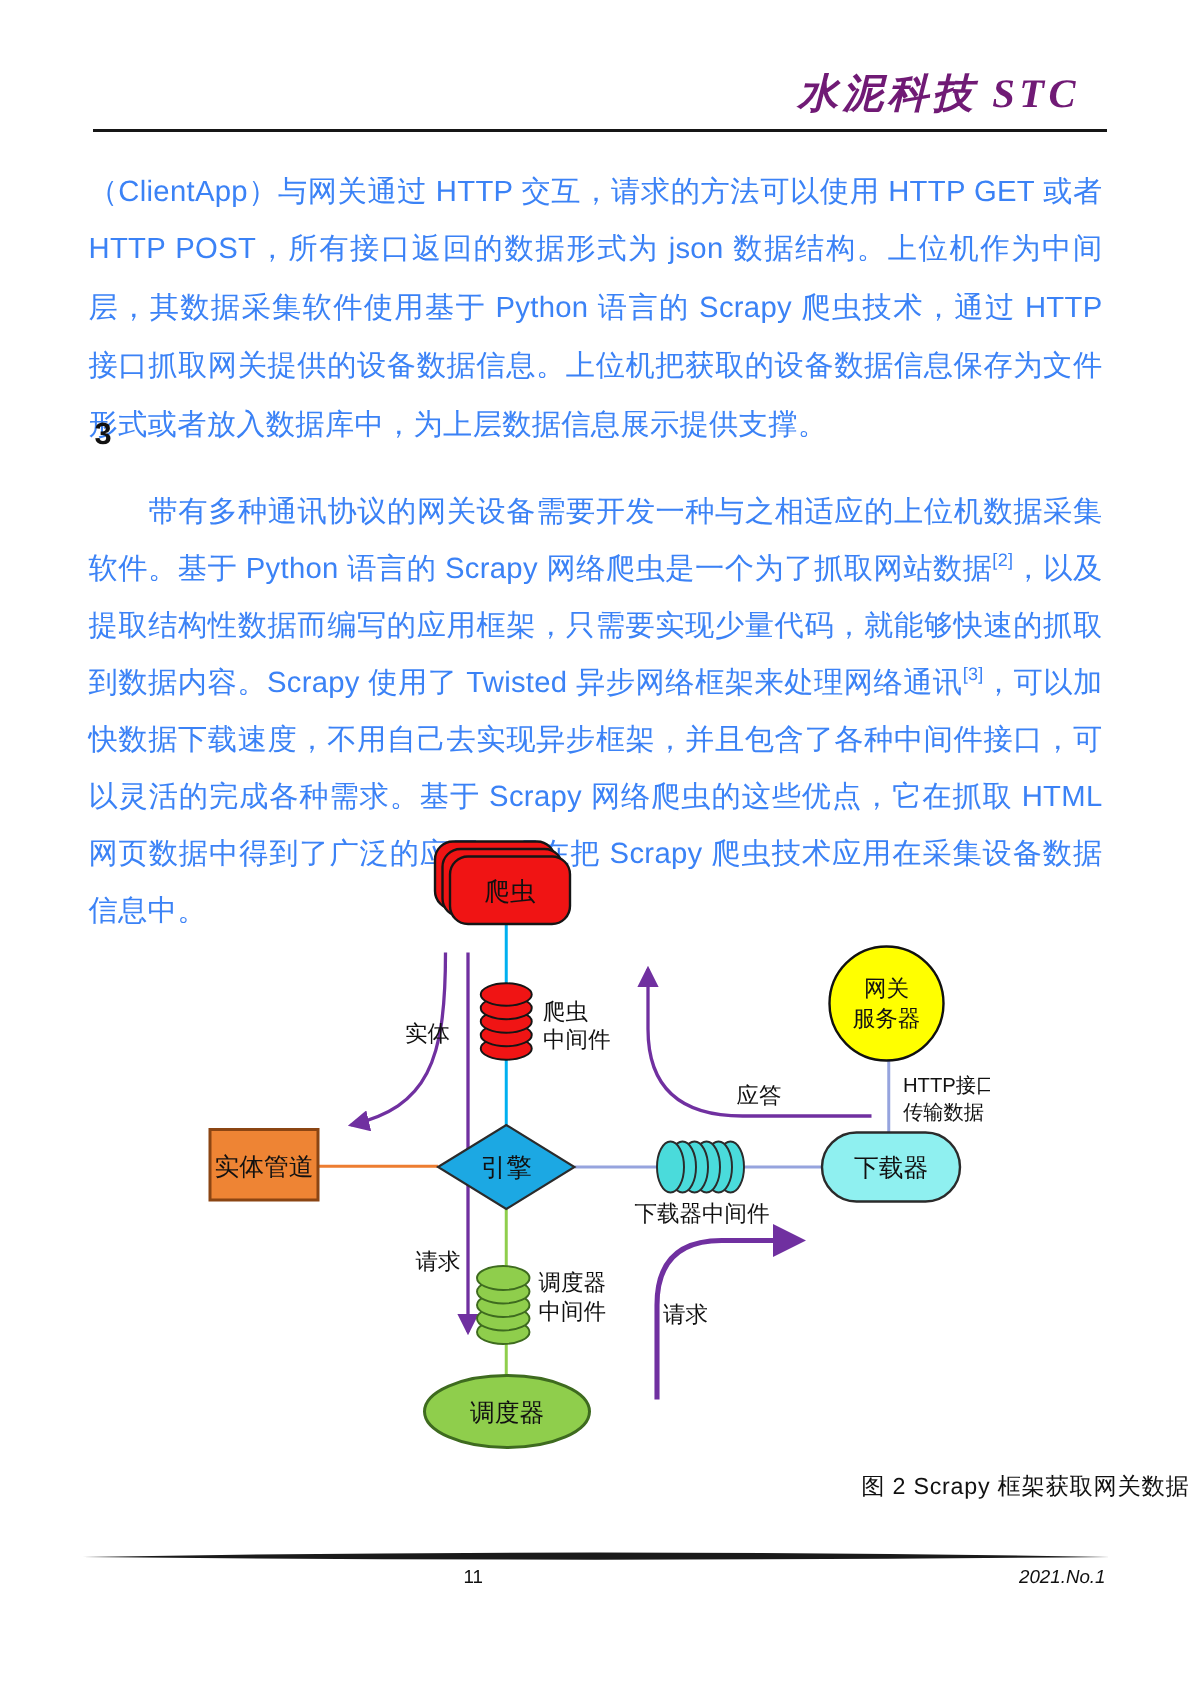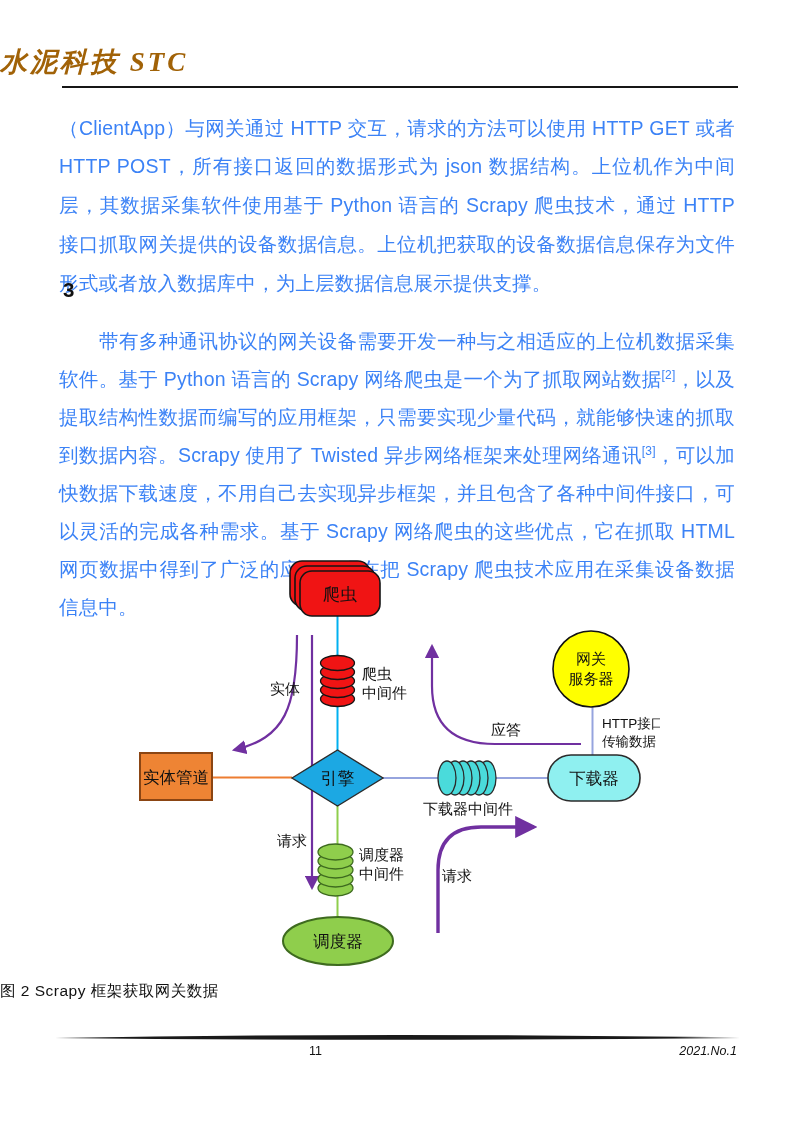--- a/index.html
+++ b/index.html
@@ -1,41 +1,41 @@
 <!DOCTYPE html>
 <html><head>
 <meta charset="utf-8">
 <style>
   html,body{margin:0;padding:0;}
   body{
     width:793px;height:1122px;position:relative;background:#ffffff;
     font-family:"Liberation Sans",sans-serif;color:#1a1a1a;overflow:hidden;
   }
   .header-title{
-    position:absolute;top:44px;left:0;width:720px;text-align:left;
+    position:absolute;top:44px;left:0;width:720px;text-align:right;
     font-family:"Liberation Serif",serif;font-style:italic;font-weight:600;
-    font-size:27px;letter-spacing:3px;color:#a16207;
+    font-size:27px;letter-spacing:3px;color:#701a75;
   }
   .header-rule{position:absolute;top:86px;left:62px;width:676px;height:2px;background:#161616;}
   .body-par{
     position:absolute;left:59px;width:676px;font-size:19.5px;line-height:38.8px;
     text-align:justify;color:#3b82f6;letter-spacing:0.2px;
   }
   .p1{top:89px;}
   .p2{top:302px;text-indent:40px;line-height:38px;}
   sup{font-size:12px;line-height:0;}
   .heading{
     position:absolute;top:278px;left:63px;width:676px;display:flex;
     font-size:20.5px;font-weight:bold;color:#111;
   }
   .heading .num{margin-right:18px;}
   .diagram{position:absolute;left:100px;top:558px;}
   .diagram text{font-family:"Liberation Sans",sans-serif;fill:#111;}
   .fig-caption{
-    position:absolute;top:981px;left:0;width:793px;text-align:left;
+    position:absolute;top:981px;left:0;width:793px;text-align:right;
     font-size:15.5px;color:#111;letter-spacing:0.5px;
   }
   .footer-rule{position:absolute;left:55px;top:1034px;}
   .footer-page{position:absolute;top:1044px;left:0;width:631px;text-align:center;font-size:12.5px;color:#111;}
   .footer-issue{position:absolute;top:1044px;right:56px;font-size:12.5px;color:#111;font-style:italic;}
 </style>
 </head>
 <body>
 
 <div class="header-title">水泥科技 STC</div>

